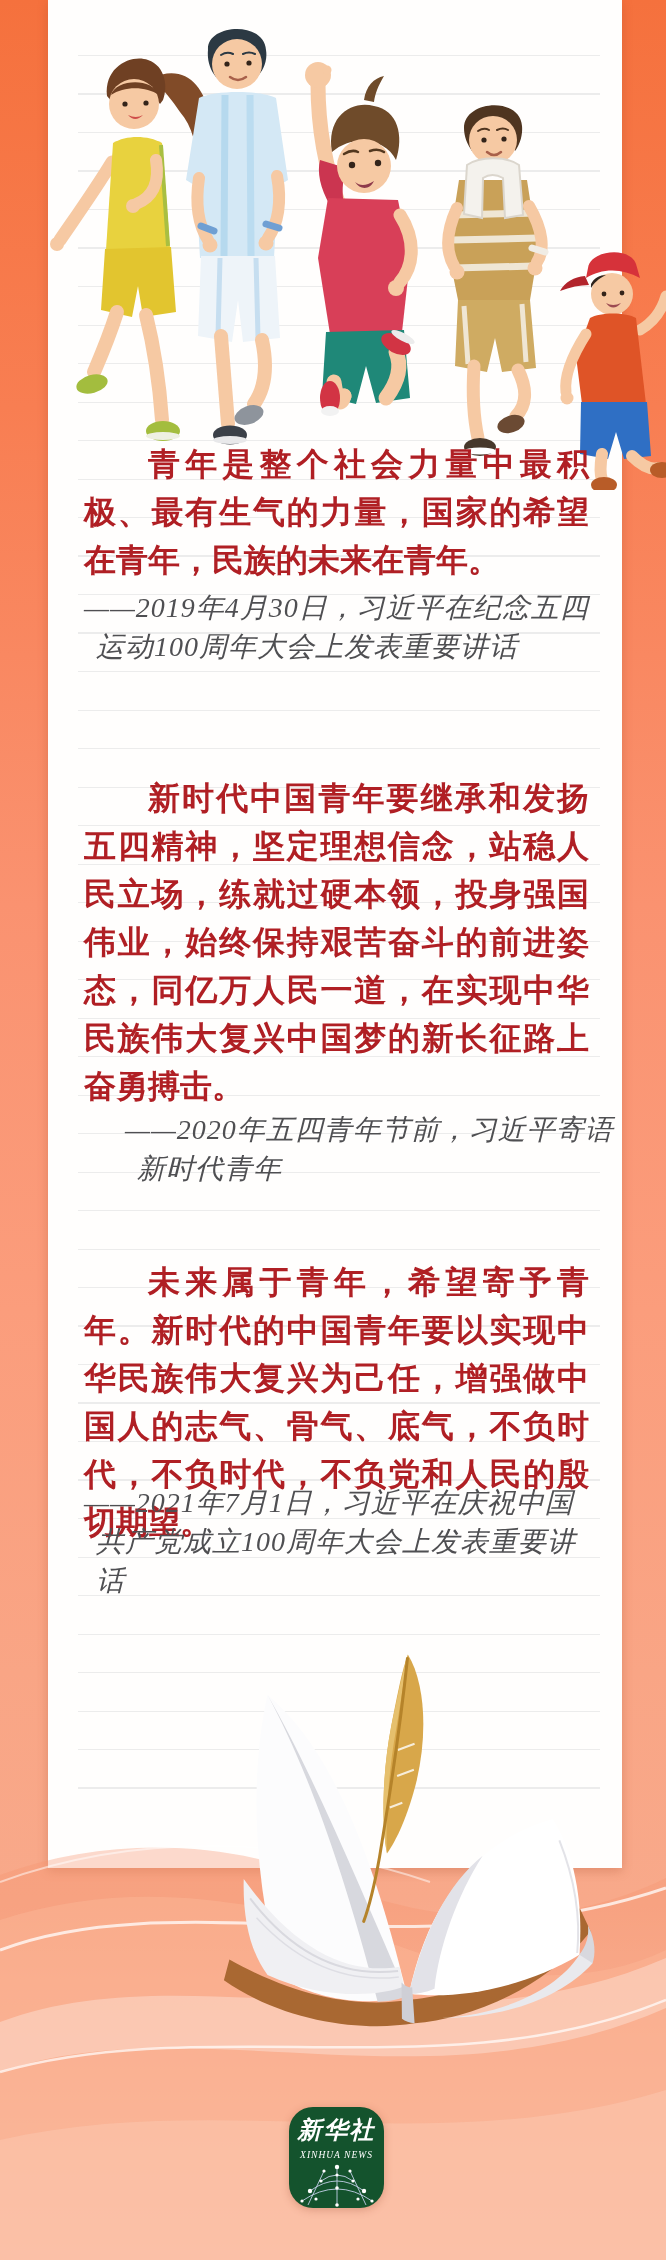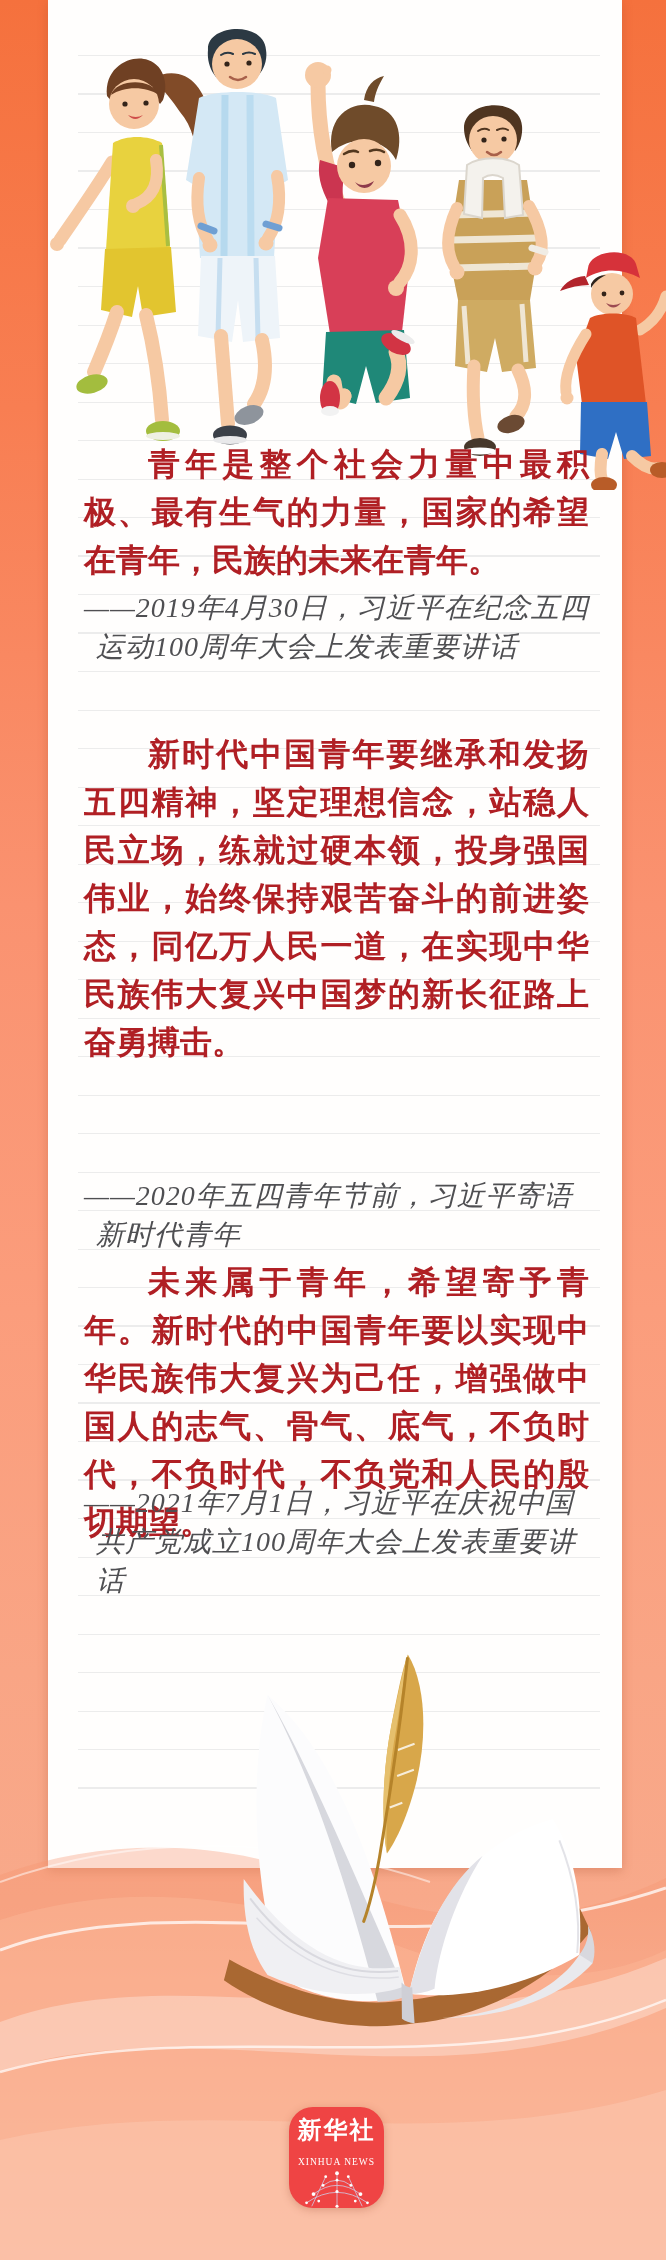--- a/index.html
+++ b/index.html
@@ -24,31 +24,32 @@
     color:#b01f24;text-indent:64px;letter-spacing:0;
     text-align:justify;
   }
   .attr{
     position:absolute;left:84px;width:500px;
     font-family:"Liberation Serif",serif;font-style:italic;
     font-size:28px;line-height:39px;color:#4f4f52;
     padding-left:12px;text-indent:-12px;letter-spacing:1px;
   }
   .q1{top:440px;} .a1{top:588px;}
-  .q2{top:730px;} .a2{top:1176px;}
+  .q2{top:774px;} .a2{top:1110px;margin-left:41px;}
   .q3{top:1258px;} .a3{top:1483px;}
   .bottomart{position:absolute;left:0;top:1620px;pointer-events:none;}
   .logo{
     position:absolute;left:289px;top:2107px;width:95px;height:101px;
-    background:#ef4444;border-radius:24px;
+    background:#14532d;border-radius:24px;
     display:flex;flex-direction:column;align-items:center;
     box-shadow:0 2px 8px rgba(130,45,20,.25);
+    font-style:italic;
   }
   .logo-cn{margin-top:10px;color:#ffffff;font-size:24px;font-weight:700;letter-spacing:2px;line-height:26px;white-space:nowrap;}
-  .logo-en{color:#ffffff;font-size:9.5px;font-family:"Liberation Serif",serif;letter-spacing:1px;margin-top:14px;white-space:nowrap;}
+  .logo-en{color:#ffffff;font-size:9.5px;font-family:"Liberation Serif",serif;letter-spacing:1px;margin-top:7px;white-space:nowrap;}
   .logo-net{margin-top:1px;}
 </style>
 </head>
 <body>
 
 <div>
 
   <div class="card">
     <div class="rules"></div>
   </div>

